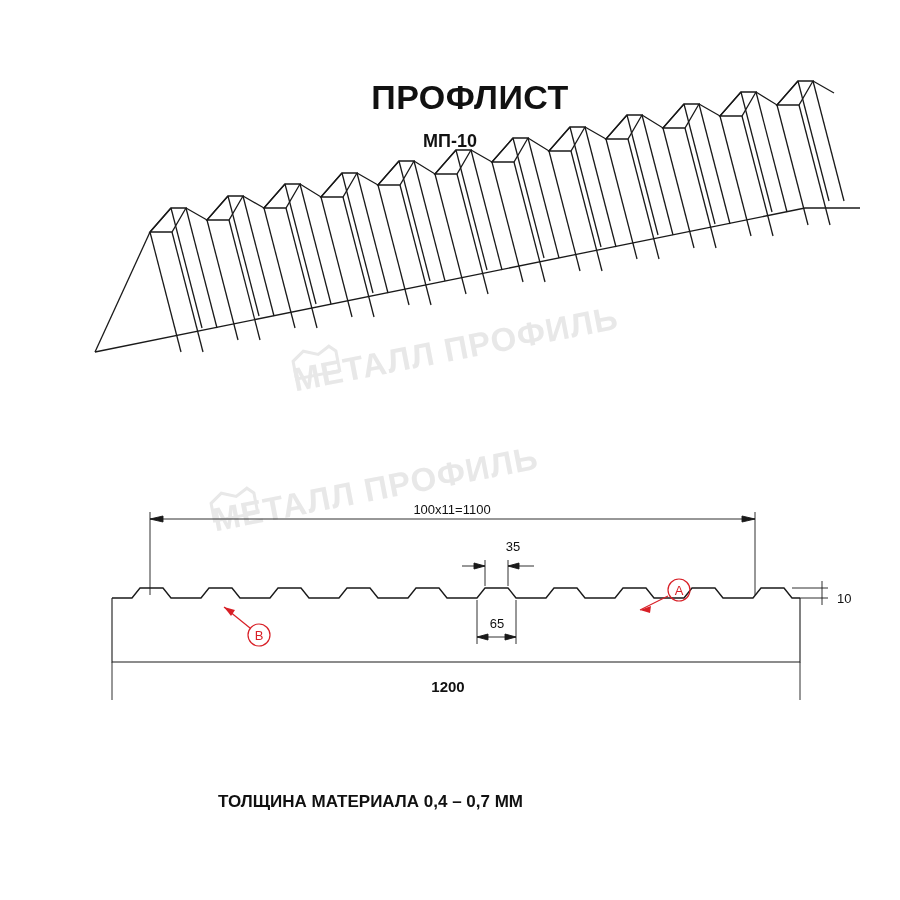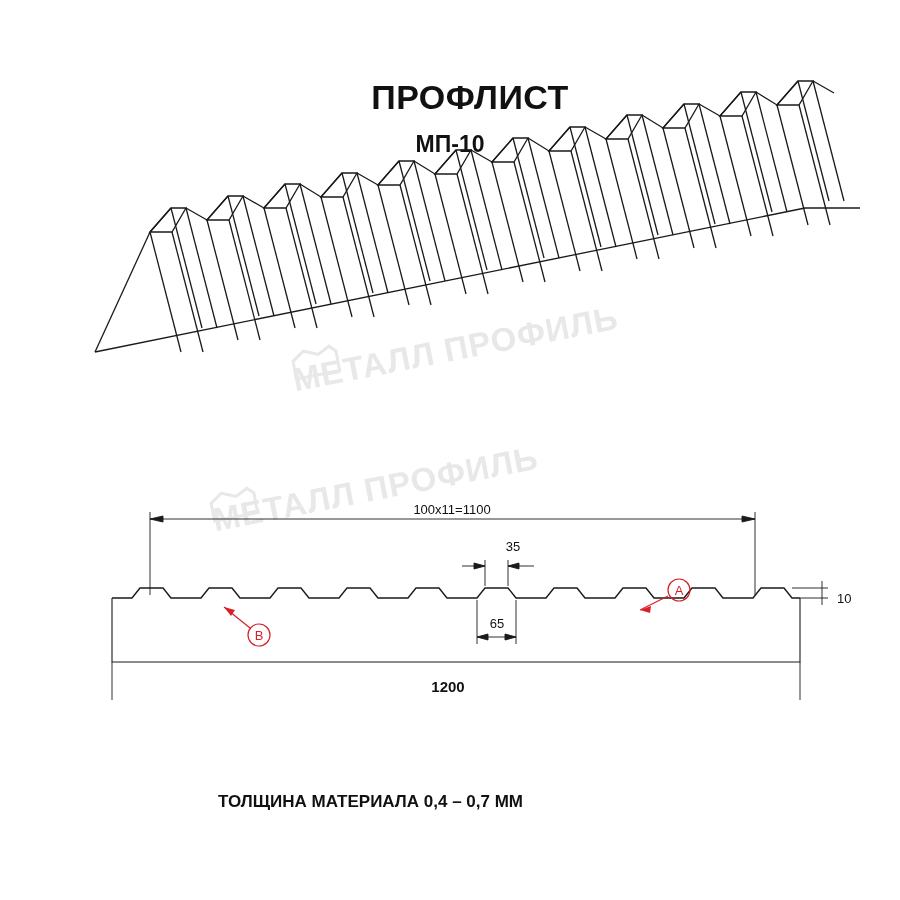--- a/index.html
+++ b/index.html
@@ -32,21 +32,21 @@
     letter-spacing: 0.5px;
     color: #111111;
     padding-left: 20px;
   }
   .subtitle {
     position: absolute;
     left: 0;
     top: 131px;
     width: 900px;
     text-align: center;
-    font-size: 23px;
+    font-size: 18px;
     font-weight: bold;
     color: #111111;
   }
   .footnote {
     position: absolute;
     left: 0;
     top: 792px;
     width: 741px;
     text-align: center;
     font-size: 17px;

